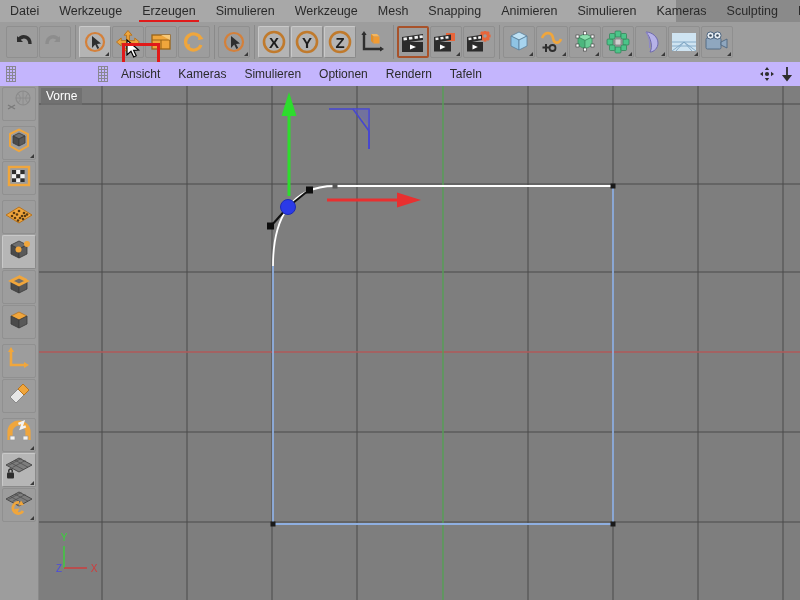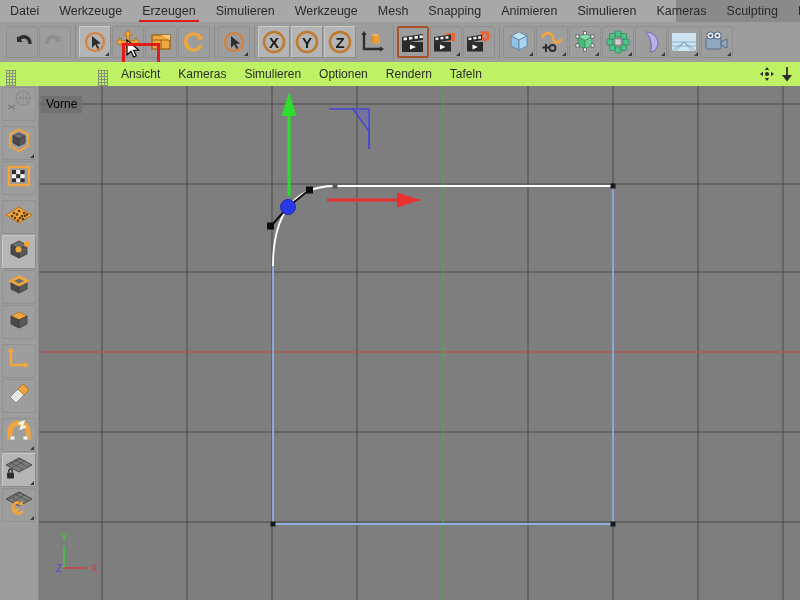--- a/index.html
+++ b/index.html
@@ -46,22 +46,22 @@
   .tbtn .corner{position:absolute;right:1px;bottom:1px;width:0;height:0;
     border-left:4px solid transparent;border-bottom:4px solid #3a3a3a;}
   .tbtn svg{display:block;}
   .redbox{
     position:absolute;border:3px solid #e11a1a;box-sizing:border-box;pointer-events:none;
   }
 
   
   .vpheader{
     position:absolute;left:0;top:62px;width:800px;height:24px;
-    background:#bef264;border-bottom:1px solid #8c8c8c;
-    display:flex;align-items:flex-end;
+    background:#c4b5fd;border-bottom:1px solid #8c8c8c;
+    display:flex;align-items:center;
   }
   .grip{width:10px;height:16px;margin:0 4px 0 6px;
     background:repeating-linear-gradient(90deg,#7f7f7f 0 1px,transparent 1px 3px),
                repeating-linear-gradient(0deg,#7f7f7f 0 1px,transparent 1px 3px);
     opacity:.85;}
   .vpheader .vmi{font-size:12px;color:#2b2b2b;padding:0 9px;line-height:24px;white-space:nowrap;}
   .vpnav{position:absolute;right:4px;top:0;height:24px;display:flex;align-items:center;}
   .vpnav .nb{width:18px;height:18px;margin-left:2px;display:flex;align-items:center;justify-content:center;}
 
   
@@ -77,22 +77,22 @@
     border-left:4px solid transparent;border-bottom:4px solid #3a3a3a;}
   .sbsep{height:4px;}
 
   
   .viewport{
     position:absolute;left:39px;top:86px;width:761px;height:514px;
     background:#7e7e7e;overflow:hidden;
   }
   .viewport svg{position:absolute;left:0;top:0;}
   .vplabel{
-    position:absolute;left:2px;top:10px;
-    background:rgba(110,110,110,.85);color:#000000;
+    position:absolute;left:2px;top:2px;
+    background:rgba(110,110,110,.85);color:#ffffff;
     font-size:12px;padding:1px 5px;line-height:15px;
   }
 </style>
 </head>
 <body>
 
 <div id="app">
 
   <div class="menubar">
     <span class="mi">Datei</span>

